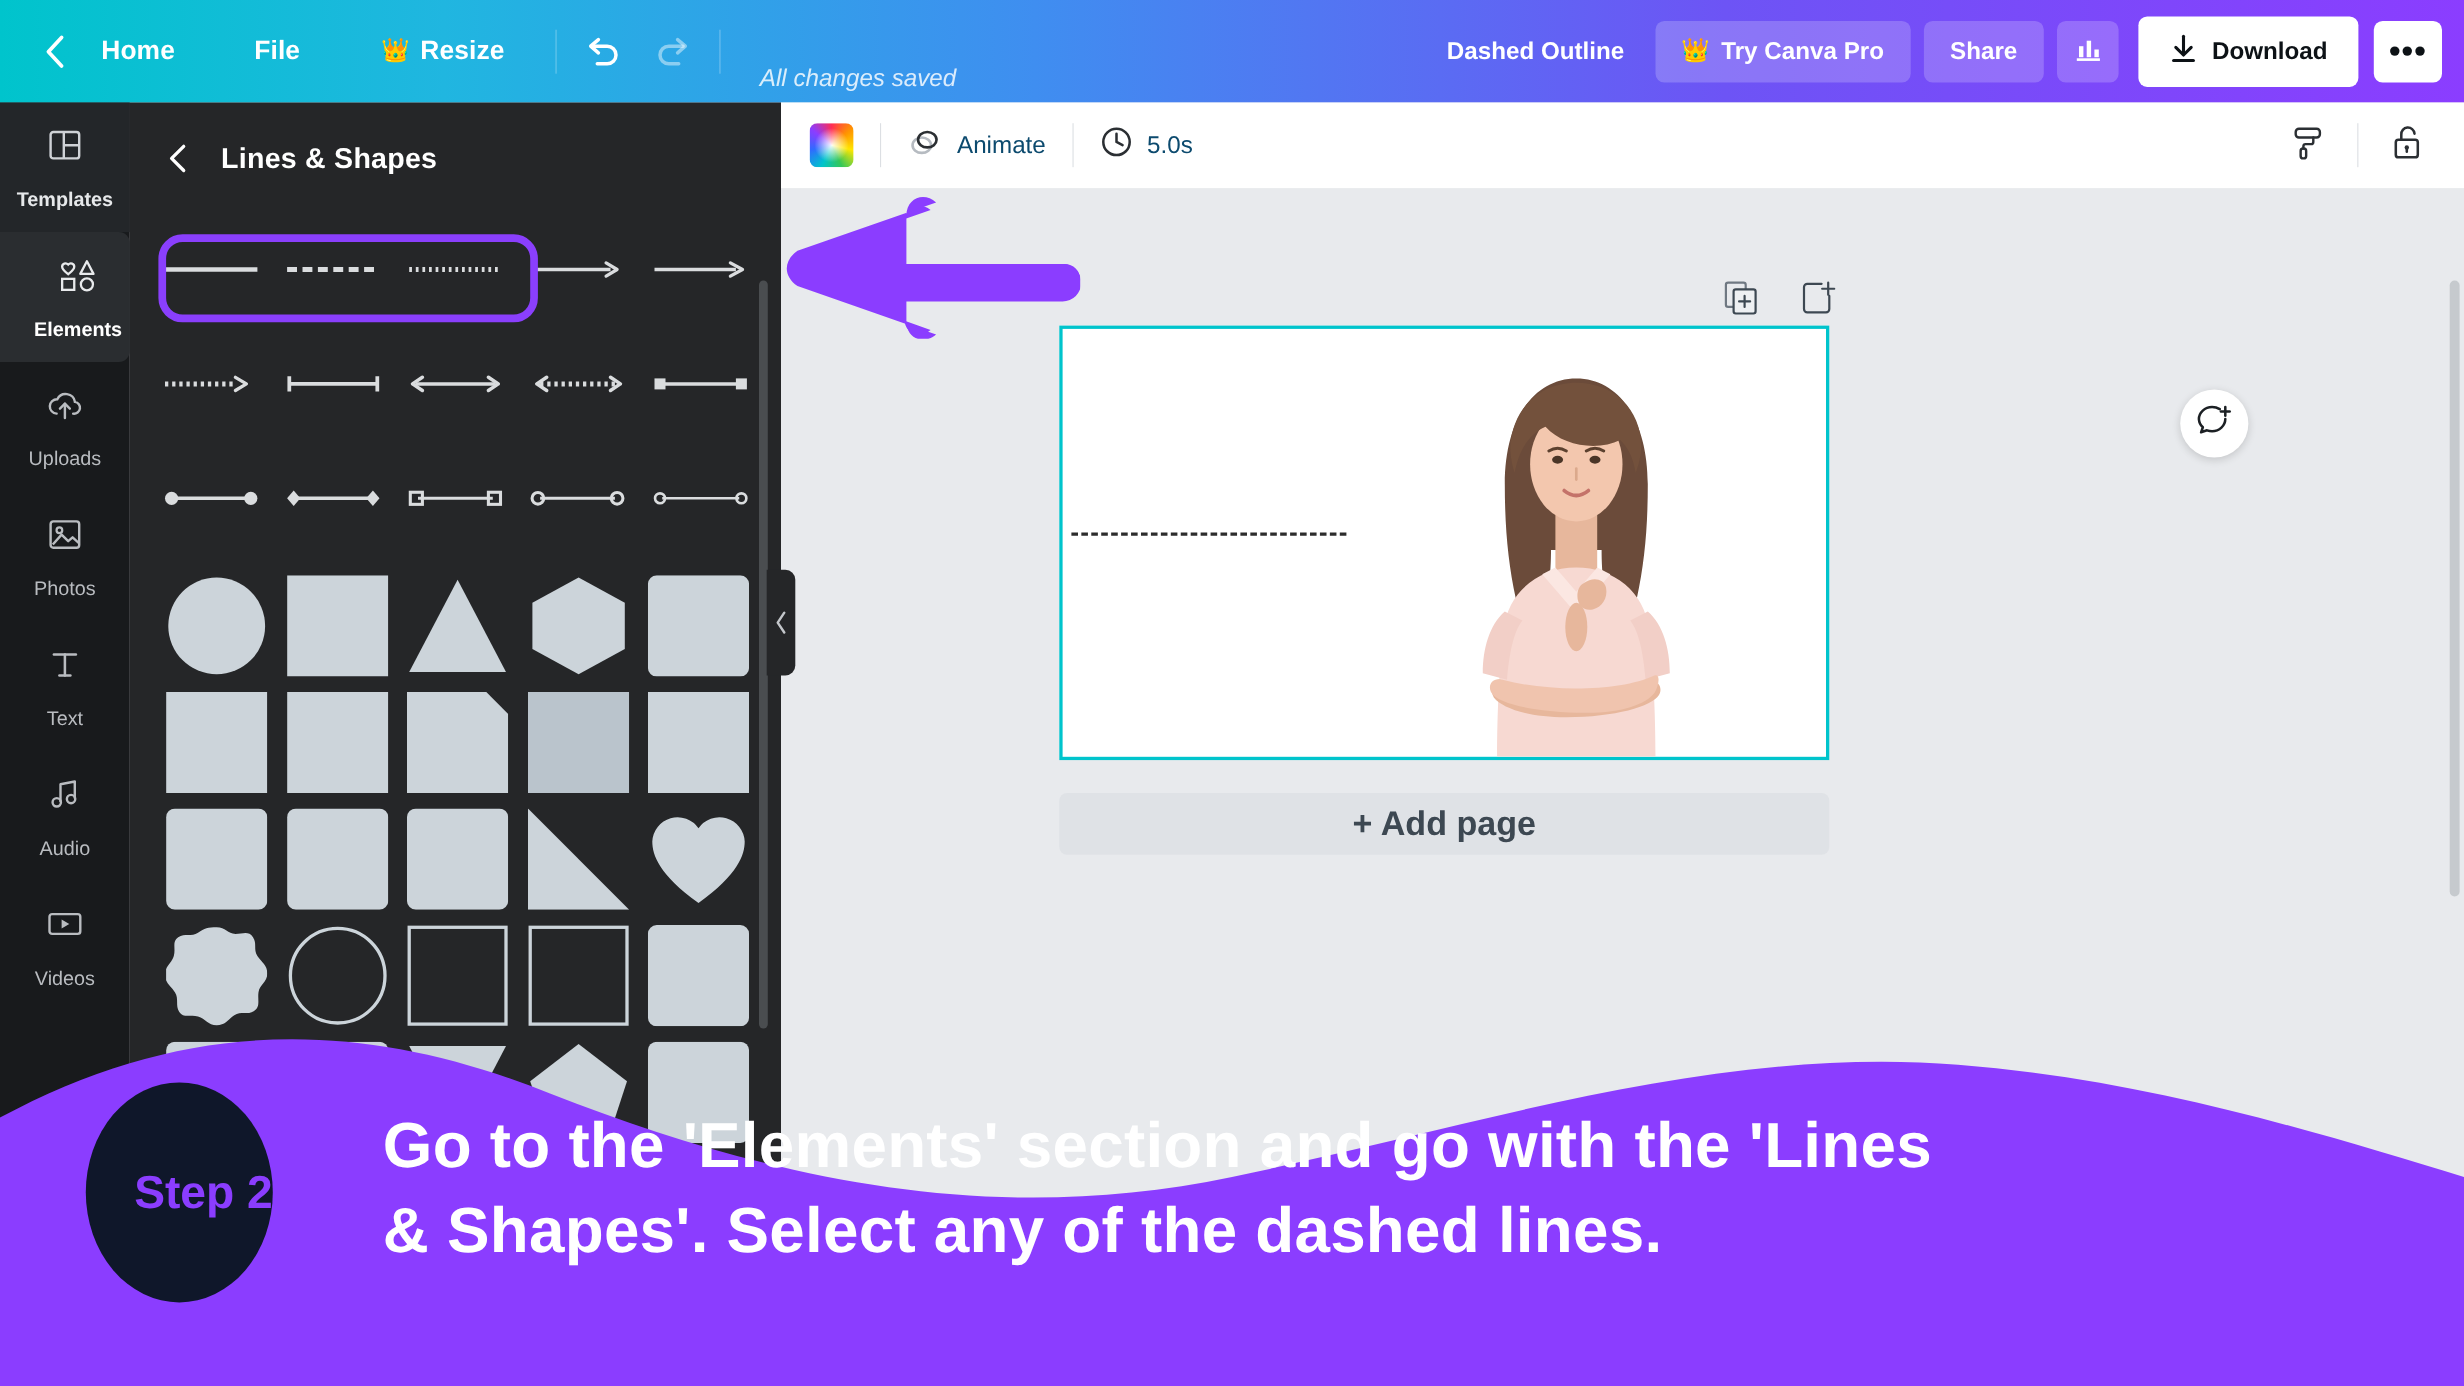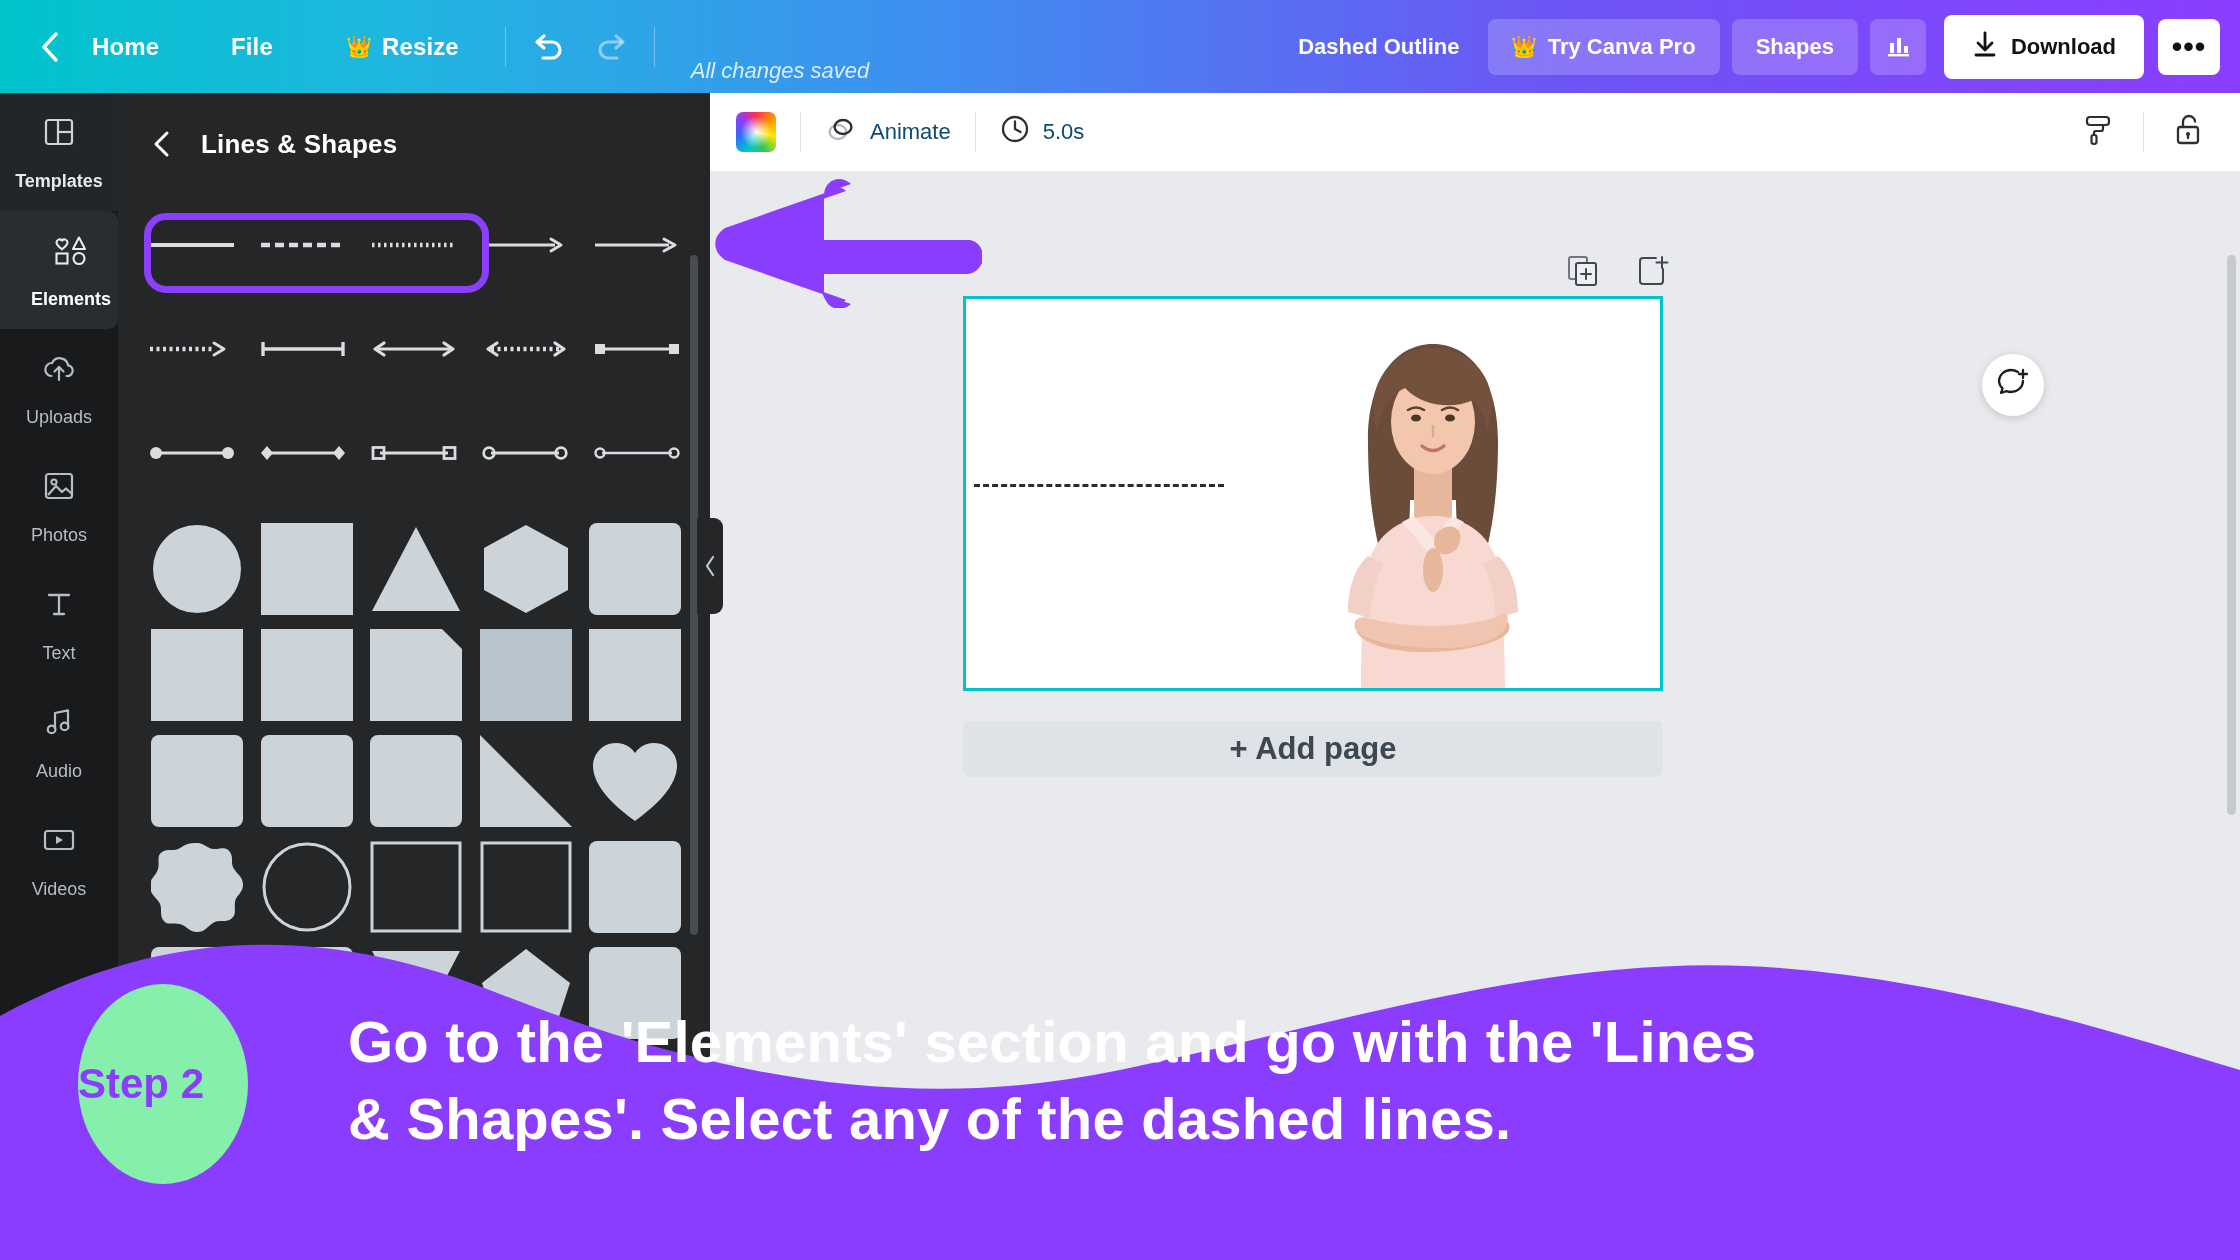--- a/index.html
+++ b/index.html
@@ -160,22 +160,22 @@
   .ed-scrollbar {
     position: absolute; right: 4px; top: 84px; width: 9px; height: 560px;
     background: #c6cace; border-radius: 5px; cursor: pointer;
   }
 
   
   .big-arrow { position: absolute; left: 712px; top: 178px; z-index: 50; pointer-events: none; }
   .wave { position: absolute; left: 0; bottom: 0; width: 2240px; height: 340px; z-index: 55; }
   .step-badge {
     position: absolute; left: 78px; top: 984px; width: 170px; height: 200px;
-    background: #86efac; border-radius: 50%; z-index: 60;
-    display: flex; align-items: center; justify-content: flex-start;
+    background: #0f172a; border-radius: 50%; z-index: 60;
+    display: flex; align-items: center; justify-content: flex-end;
     color: #8b3dff; font-size: 42px; font-weight: 700;
   }
   .caption {
     position: absolute; left: 348px; top: 1004px; width: 1820px; z-index: 60;
     color: #fff; font-size: 58px; font-weight: 700; line-height: 1.32;
     letter-spacing: .2px;
   }
 </style>
 </head>
 <body>
@@ -216,21 +216,21 @@
       <div class="saved-text">All changes saved</div>
     </div>
 
     <div class="tb-right">
       <div class="design-title">Dashed Outline</div>
       <button class="btn-ghost">
         <span class="crown">👑</span>
         <span>Try Canva Pro</span>
       </button>
       <button class="btn-ghost">
-        <span>Shapes</span>
+        <span>Share</span>
       </button>
       <div class="btn-icon-ghost">
         <span>
           <svg width="28" height="28" viewBox="0 0 28 28">
               <rect x="6" y="12" width="4" height="10" fill="#fff"></rect>
               <rect x="13" y="7" width="4" height="15" fill="#fff"></rect>
               <rect x="20" y="15" width="4" height="7" fill="#fff"></rect>
               <rect x="4" y="23" width="21" height="2.4" fill="#fff"></rect>
             </svg>
         </span>

